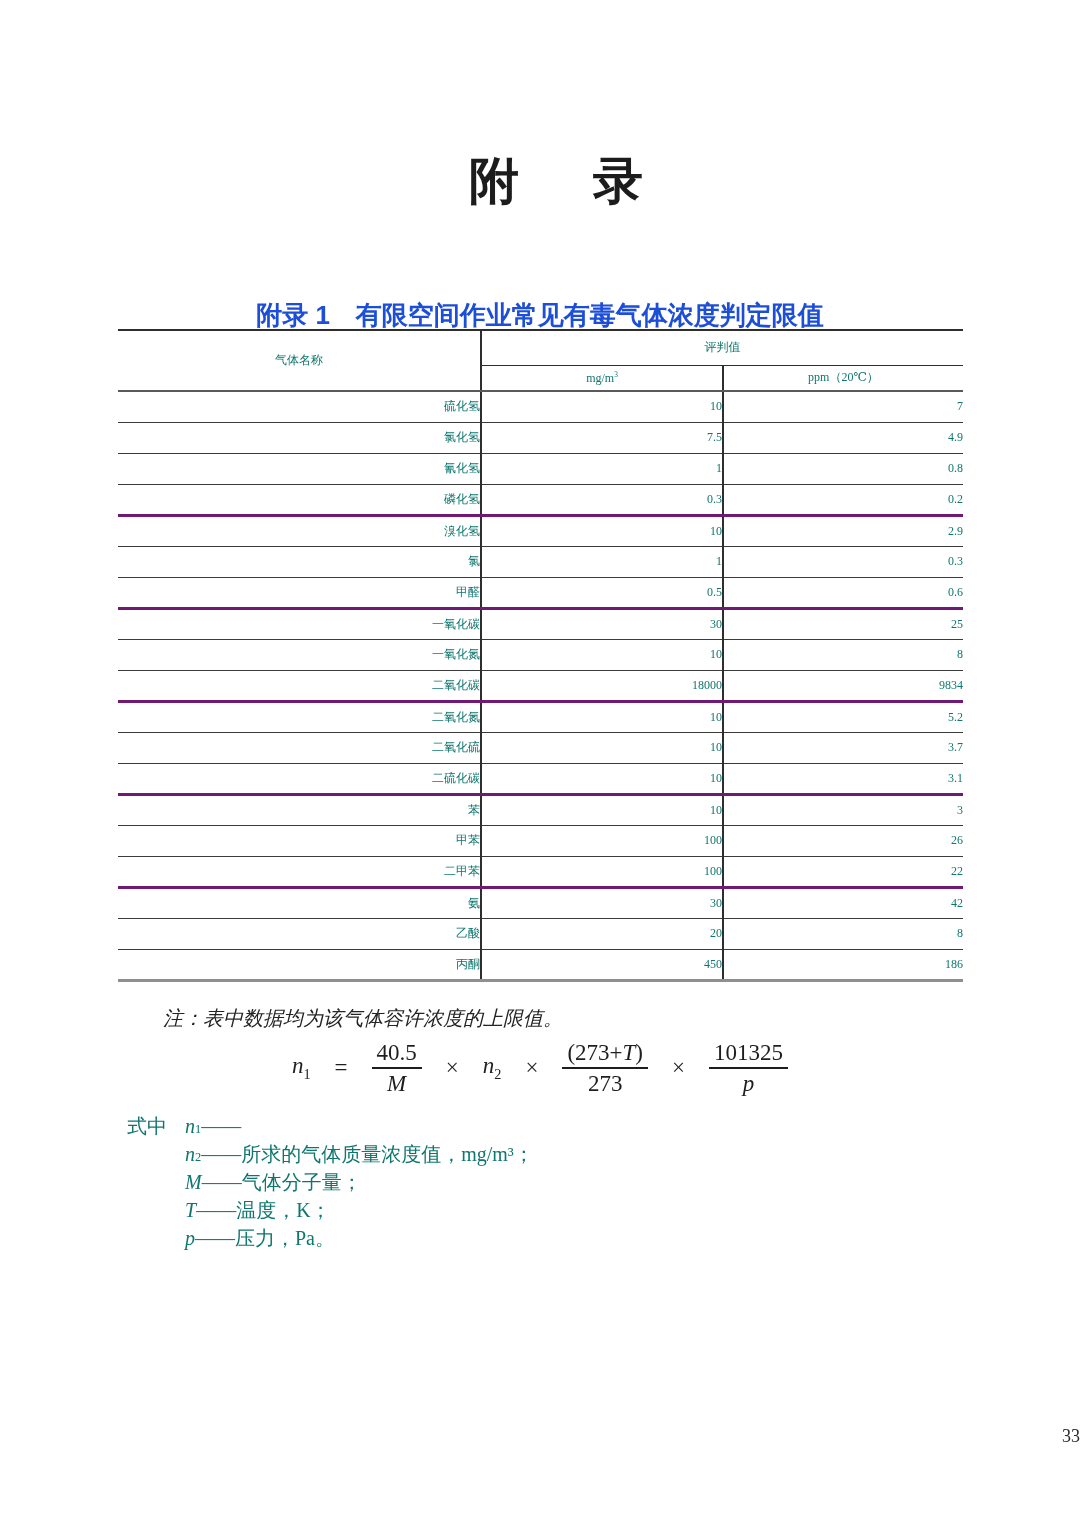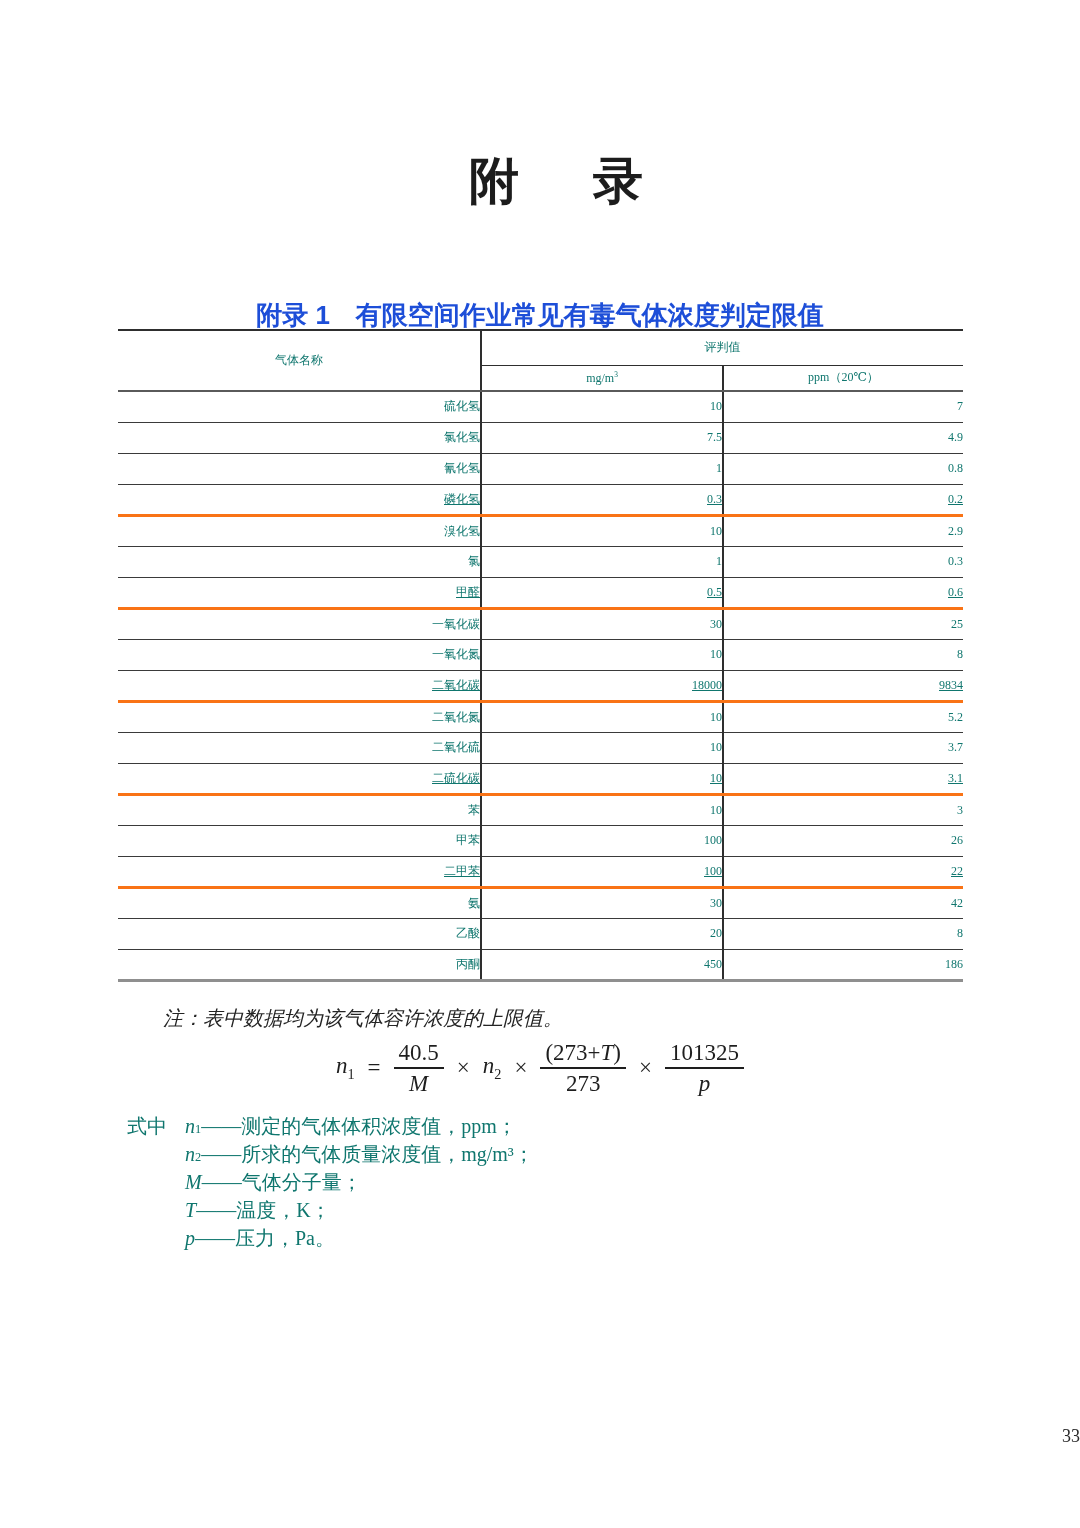--- a/index.html
+++ b/index.html
@@ -59,40 +59,40 @@
     font-weight: normal;
     text-align: center;
     vertical-align: middle;
     padding: 0;
   }
   th.judge-cell { height: 35px; border-bottom: 1px solid #2e2e2e; }
   th.name-head  { border-bottom: 2px solid #5a5a5a; }
   tr.unit-row th { height: 26px; border-bottom: 2px solid #5a5a5a; }
   .v-split { border-right: 2px solid #2e2e2e; }
   table.gas-table td { height: 31px; border-bottom: 1px solid #3a3a3a; text-align: right; }
-  tr.thick-sep td { border-bottom: 3px solid #f97316; text-decoration: underline; }
+  tr.thick-sep td { border-bottom: 3px solid #701a75; }
   sup { font-size: 0.62em; }
   sub { font-size: 0.62em; }
   
   .table-note {
     position: absolute;
     left: 163px; top: 1005px;
     font-size: 20px;
     color: #242424;
     font-style: italic;
   }
   
   .formula {
     position: absolute;
     top: 1036px; left: 0; width: 100%;
     height: 64px;
     display: flex;
     justify-content: center;
     align-items: center;
-    gap: 13px;
+    gap: 24px;
     font-size: 23px;
     color: #1e1e1e;
   }
   .formula i { font-style: italic; font-family: "Liberation Serif", serif; }
   .frac { display: inline-block; text-align: center; vertical-align: middle; }
   .frac .num { display: block; padding: 0 5px 2px 5px; line-height: 25px; }
   .frac .den { display: block; padding: 2px 5px 0 5px; line-height: 25px; border-top: 2px solid #1e1e1e; }
   
   .legend {
     position: absolute;
@@ -256,21 +256,21 @@
     </span>
     <span>×</span>
     <span class="frac">
       <span class="num">101325</span>
       <span class="den"><i>p</i></span>
     </span>
   </div>
 
   <div class="legend">
       <div class="legend-row">
-      <span class="legend-prefix">式中</span><i>n</i><sub>1</sub><span>——</span><span>测定的气体体积浓度值，ppm；</span>
+      <span class="legend-prefix">式中</span><i>n</i><sub>1</sub><span>——</span>
     </div>
       <div class="legend-row">
       <span class="legend-prefix"></span><i>n</i><sub>2</sub><span>——</span><span>所求的气体质量浓度值，mg/m³；</span>
     </div>
       <div class="legend-row">
       <span class="legend-prefix"></span><i>M</i><sub></sub><span>——</span><span>气体分子量；</span>
     </div>
       <div class="legend-row">
       <span class="legend-prefix"></span><i>T</i><sub></sub><span>——</span><span>温度，K；</span>
     </div>

